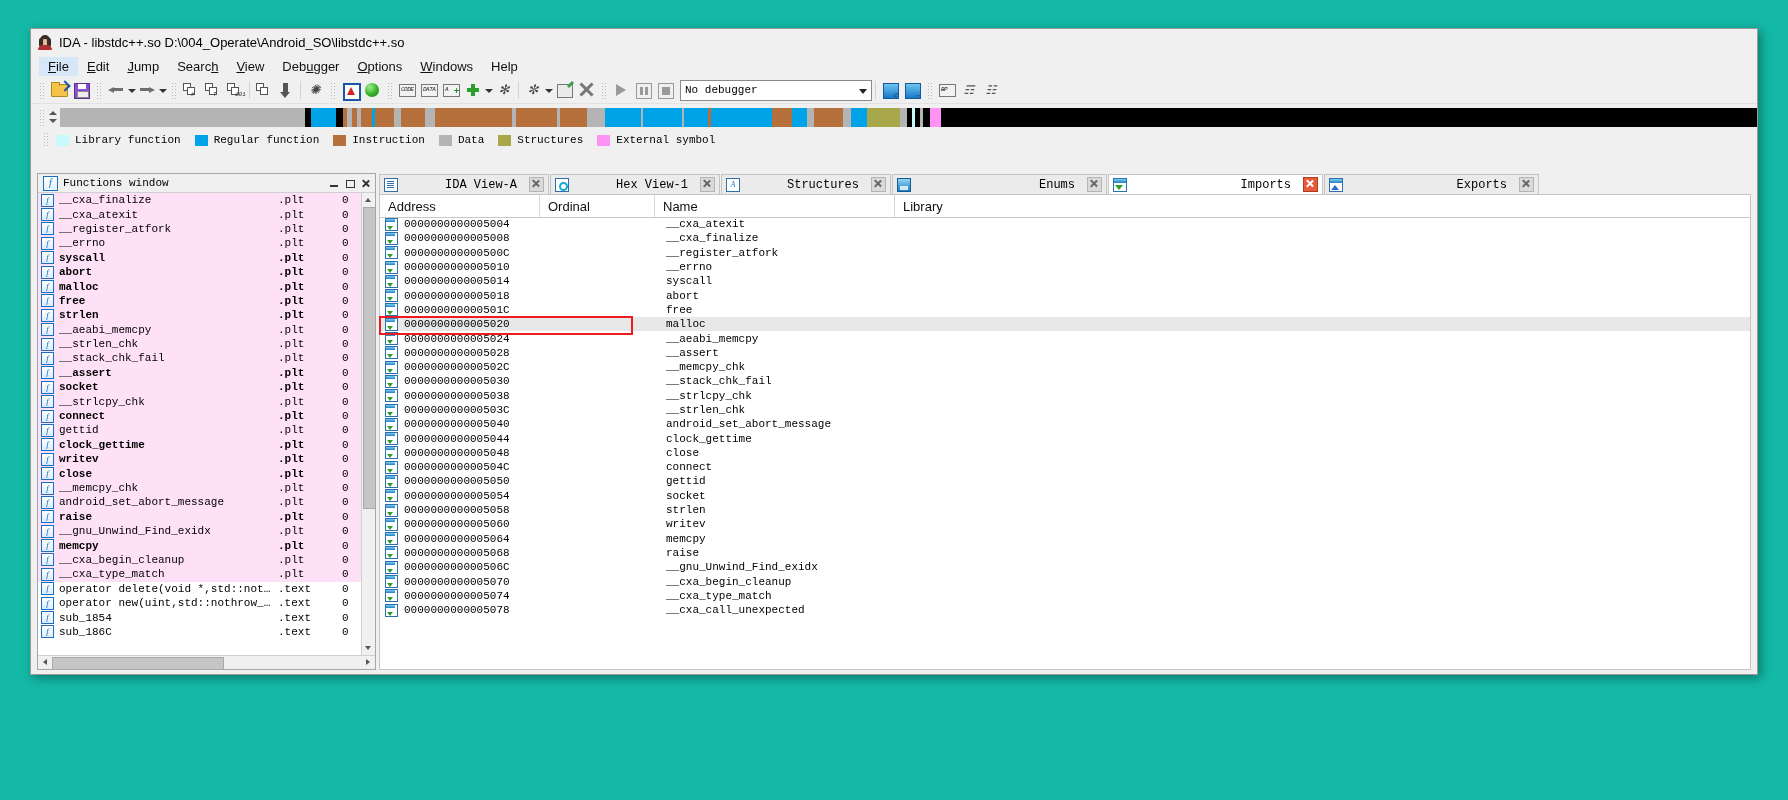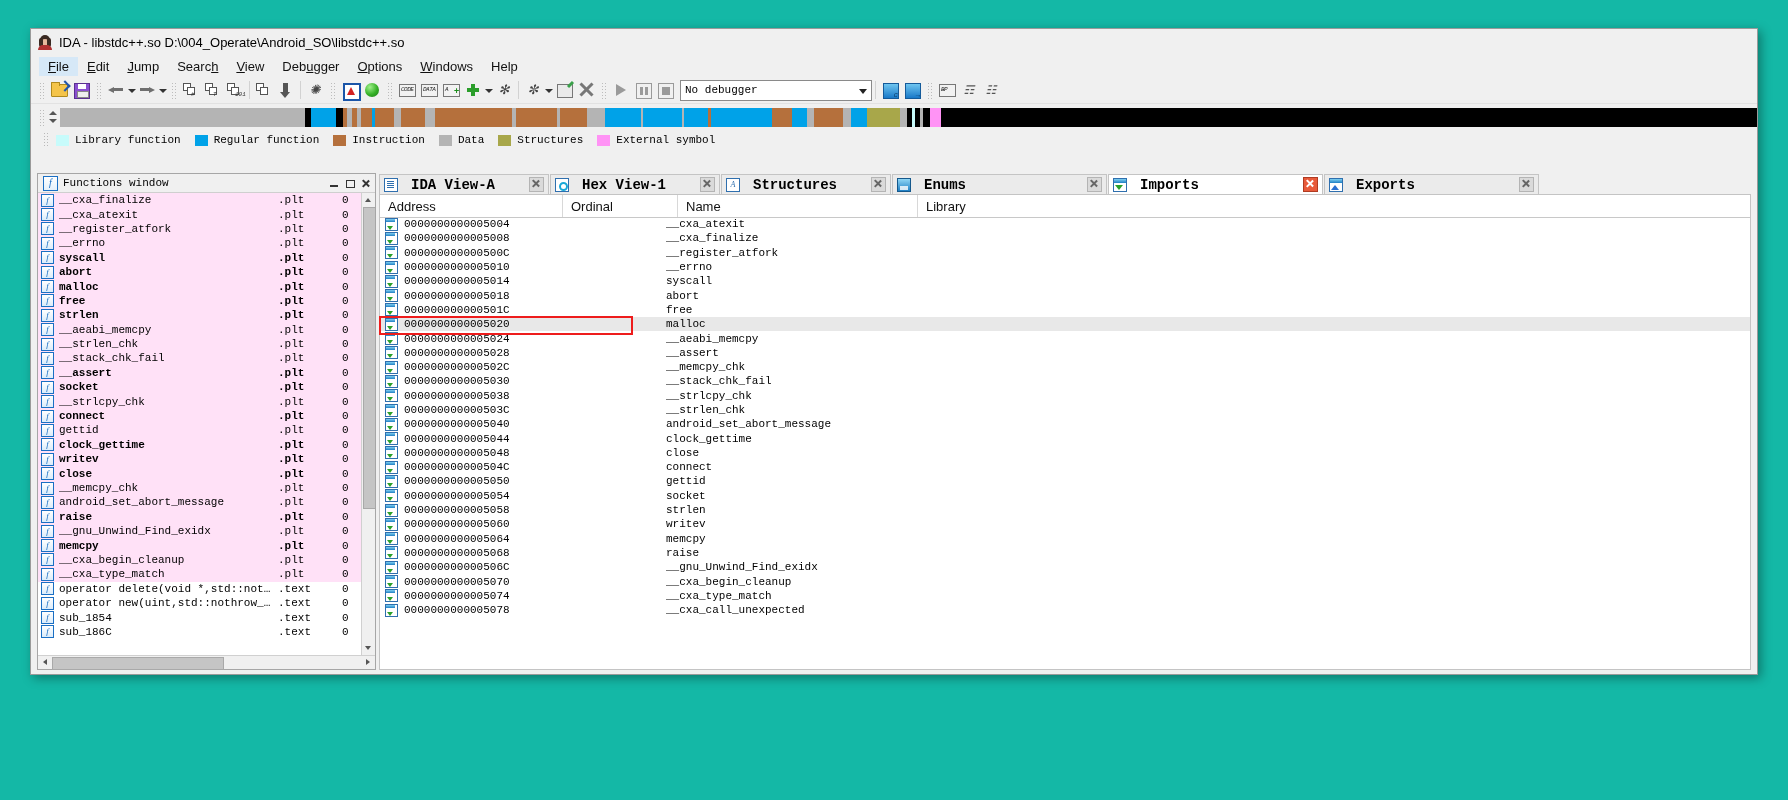--- a/index.html
+++ b/index.html
@@ -159,21 +159,21 @@
   .fn-hscroll .rt::after{content:"";position:absolute;right:5px;top:3px;border-top:3px solid transparent;border-bottom:3px solid transparent;border-left:4px solid #555;}
   .fn-hscroll .thumb{position:absolute;left:14px;top:1px;width:170px;height:11px;background:#c5c5c5;border:1px solid #a9a9a9;}
 
   
   .rightpane{position:absolute;left:348px;right:6px;top:3px;bottom:4px;display:flex;flex-direction:column;}
   .tabbar{height:21px;display:flex;align-items:flex-end;flex:0 0 auto;}
   .tab{height:20px;display:flex;align-items:center;background:#ebebeb;border:1px solid #c4c4c4;border-bottom:none;
      margin-right:1px;padding:0 4px;box-sizing:border-box;position:relative;}
   .tab.active{background:#ffffff;border-color:#c4c4c4;}
   .tab .tico{width:13px;height:13px;margin-right:6px;flex:0 0 auto;position:relative;}
-  .tab .tlabel{flex:1;text-align:left;font-family:"Liberation Mono",monospace;font-size:14px;color:#000;white-space:nowrap;padding:0 8px;font-weight:bold;}
+  .tab .tlabel{flex:1;text-align:right;font-family:"Liberation Mono",monospace;font-size:12px;color:#000;white-space:nowrap;padding:0 8px;}
   .tab .tclose{width:13px;height:13px;margin-left:4px;flex:0 0 auto;position:relative;border:1px solid #b4b4b4;background:#dadada;}
   .tab .tclose::before,.tab .tclose::after{content:"";position:absolute;left:5px;top:1px;width:1.5px;height:9px;background:#666;}
   .tab .tclose::before{transform:rotate(45deg);} .tab .tclose::after{transform:rotate(-45deg);}
   .tab .tclose.red{background:#e85a3a;border-color:#b03b22;}
   .tab .tclose.red::before,.tab .tclose.red::after{background:#fff;}
 
   
   .ti-doc{position:absolute;left:0;top:0;width:12px;height:12px;background:#fff;border:1px solid #2f6fae;}
   .ti-doc::after{content:"";position:absolute;left:2px;top:2px;width:7px;height:1px;background:#2f6fae;
     box-shadow:0 2px 0 #2f6fae,0 4px 0 #2f6fae,0 6px 0 #2f6fae;}
@@ -187,21 +187,21 @@
   .ti-imp::before{content:"";position:absolute;left:0;top:0;width:12px;height:4px;background:linear-gradient(#7fd0f2,#1f7fc4);}
   .ti-imp::after{content:"";position:absolute;left:1px;bottom:1px;width:0;height:0;border-left:4px solid transparent;border-right:4px solid transparent;border-top:5px solid #2aa02a;}
   .ti-exp{position:absolute;left:0;top:0;width:12px;height:12px;background:#fff;border:1px solid #2f6fae;}
   .ti-exp::before{content:"";position:absolute;left:0;top:0;width:12px;height:4px;background:linear-gradient(#7fd0f2,#1f7fc4);}
   .ti-exp::after{content:"";position:absolute;left:1px;bottom:1px;width:0;height:0;border-left:4px solid transparent;border-right:4px solid transparent;border-bottom:5px solid #2a6fd0;}
 
   .imports{flex:1;background:#fff;border:1px solid #c4c4c4;position:relative;overflow:hidden;}
   .imp-colhdr{height:22px;display:flex;align-items:center;border-bottom:1px solid #c8c8c8;background:#fff;}
   .imp-colhdr .c{font-size:13px;color:#111;height:100%;display:flex;align-items:center;box-sizing:border-box;
     padding-left:8px;border-right:1px solid #d8d8d8;}
-  .imp-c1{width:183px;} .imp-c2{width:115px;} .imp-c3{width:240px;} .imp-c4{width:600px;border-right:none !important;}
+  .imp-c1{width:160px;} .imp-c2{width:115px;} .imp-c3{width:240px;} .imp-c4{width:600px;border-right:none !important;}
   .imp-body{position:absolute;left:0;right:0;top:22px;bottom:0;}
   .improw{height:14.3px;display:flex;align-items:center;font-family:"Liberation Mono",monospace;font-size:11px;color:#000;white-space:nowrap;}
   .improw.sel{background:#e8e8e8;}
   .imp-ico{width:11px;height:11px;margin:0 6px 0 5px;flex:0 0 auto;position:relative;
     background:#fff;border:1px solid #2f6fae;}
   .imp-ico::before{content:"";position:absolute;left:0;top:0;width:9px;height:3px;background:linear-gradient(#7fd0f2,#1f7fc4);}
   .imp-ico::after{content:"";position:absolute;left:1px;bottom:0px;width:0;height:0;border-left:3px solid transparent;border-right:3px solid transparent;border-top:4px solid #2aa02a;}
   .improw .ad{width:150px;}
   .improw .od{width:112px;}
   .improw .nm{width:238px;}

